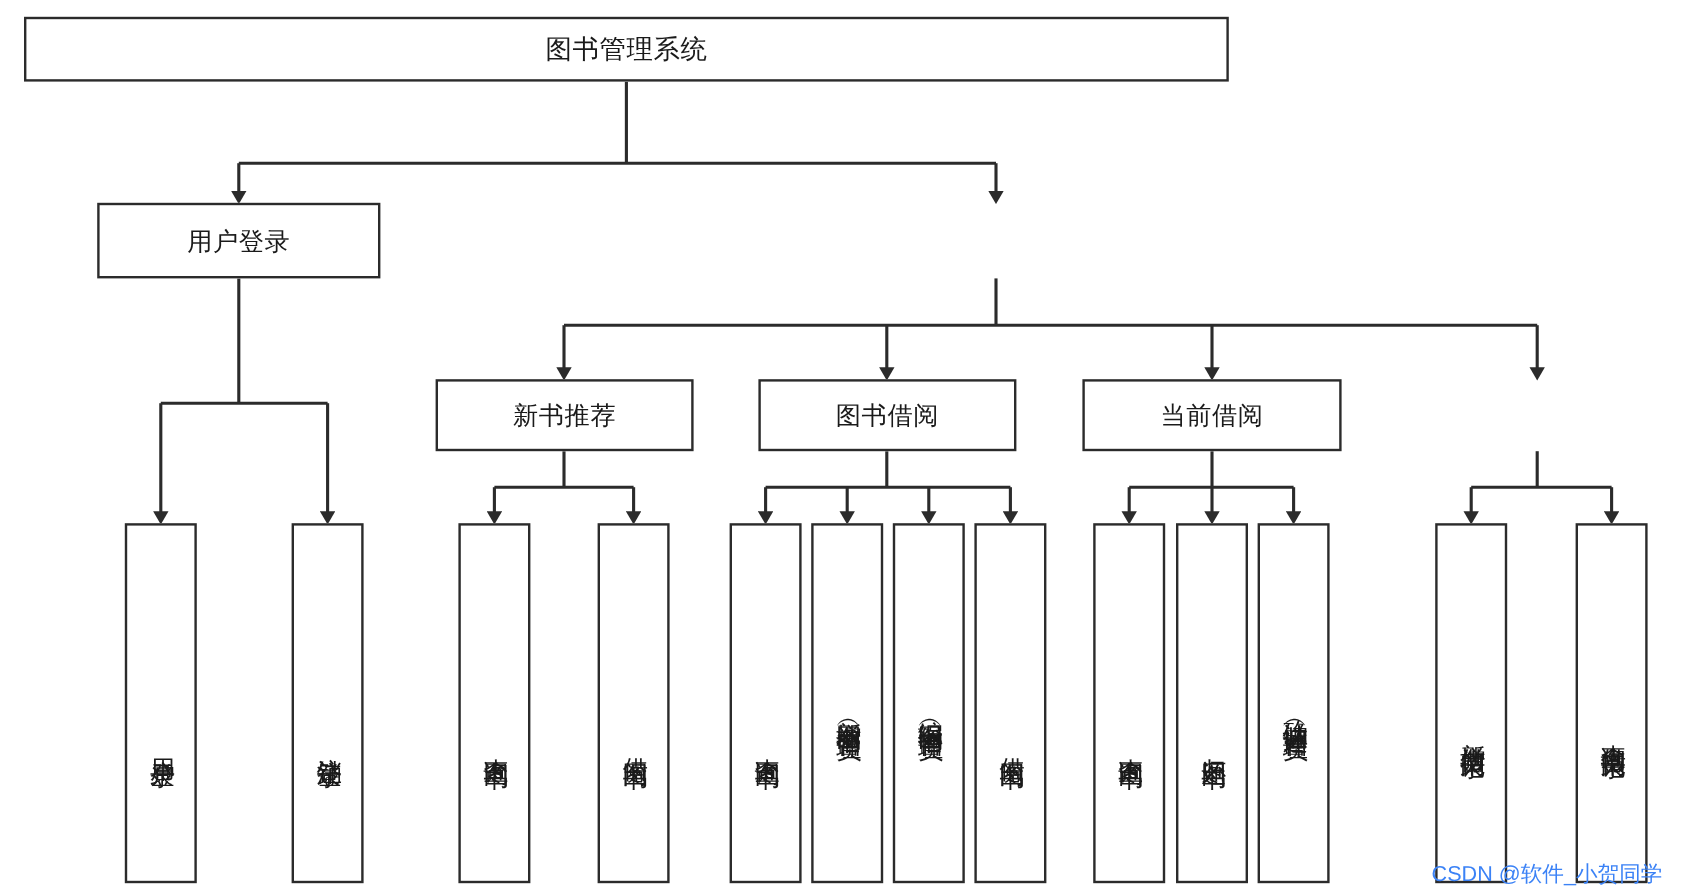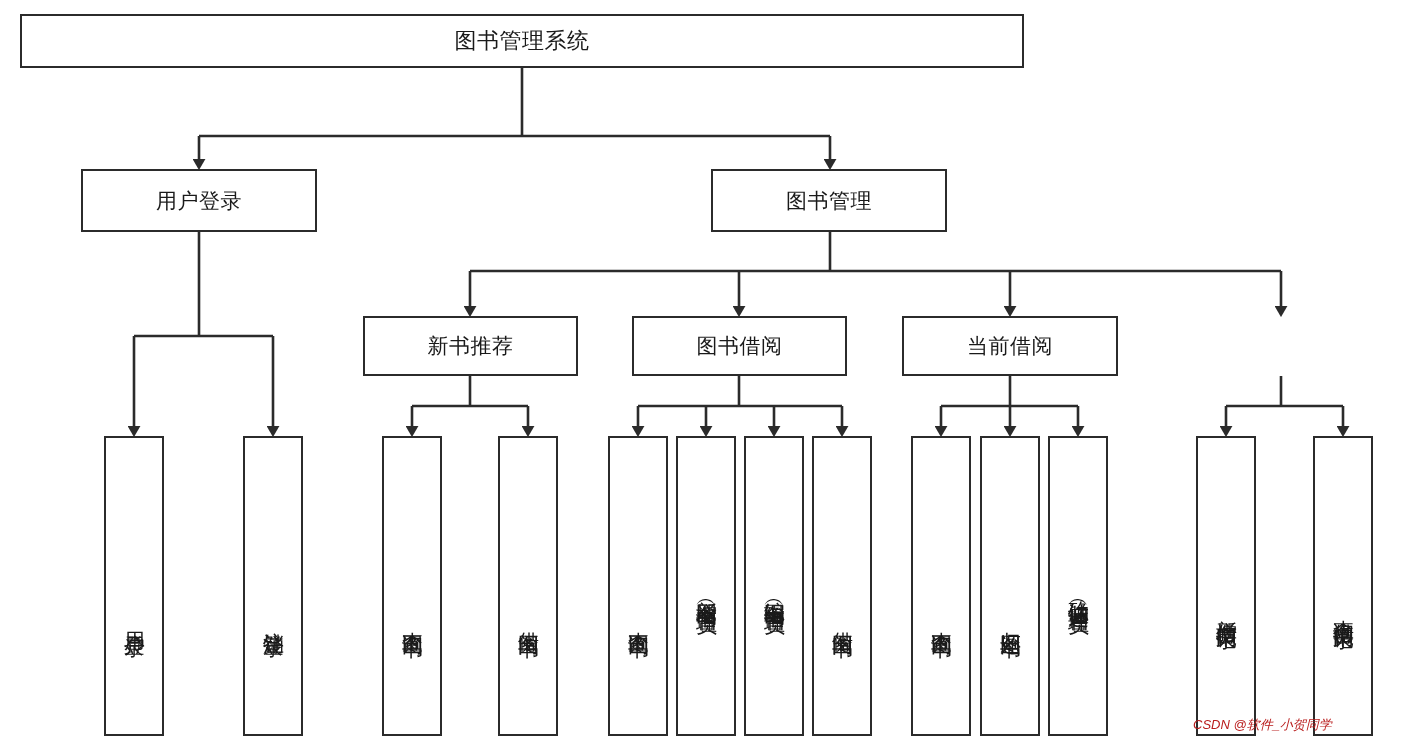--- a/index.html
+++ b/index.html
@@ -50,25 +50,24 @@
     justify-content: center;
     padding-top: 10px;
     text-align: center;
   }
   .node-v.pad-top-lg { padding-top: 66px; }
   .node-v.pad-top-md { padding-top: 46px; }
   .node-v.pad-top-sm { padding-top: 14px; }
   .node-root .node-h { font-size: 22px; }
   .watermark {
     position: absolute;
-    font-size: 13px;
-    color: #b91c1c;
+    font-size: 18px;
+    color: #3b82f6;
     white-space: nowrap;
     pointer-events: none;
-    font-style: italic;
   }
 </style>
 </head>
 <body>
 
 <div id="canvas">
 
   <svg id="diagram-svg" viewBox="0 0 1405 747" xmlns="http://www.w3.org/2000/svg">
     <defs>
       <marker id="arrow" viewBox="0 0 12 14" refX="1" refY="7" markerWidth="11" markerHeight="13" orient="auto-start-reverse" markerUnits="userSpaceOnUse">
@@ -120,23 +119,20 @@
     </g>
   </svg>
 
   <div class="node-box node-root" style="left:20px; top:14px; width:1004px; height:54px;">
     <span class="node-h">图书管理系统</span>
   </div>
 
   <div class="node-box" style="left:81px; top:169px; width:236px; height:63px;">
     <span class="node-h">用户登录</span>
   </div>
-  <div class="node-box" style="left:711px; top:169px; width:236px; height:63px;">
-    <span class="node-h">图书管理</span>
-  </div>
 
   <div class="node-box" style="left:632px; top:316px; width:215px; height:60px;">
     <span class="node-h">图书借阅</span>
   </div>
   <div class="node-box" style="left:363px; top:316px; width:215px; height:60px;">
     <span class="node-h">新书推荐</span>
   </div>
   <div class="node-box" style="left:902px; top:316px; width:216px; height:60px;">
     <span class="node-h">当前借阅</span>
   </div>

